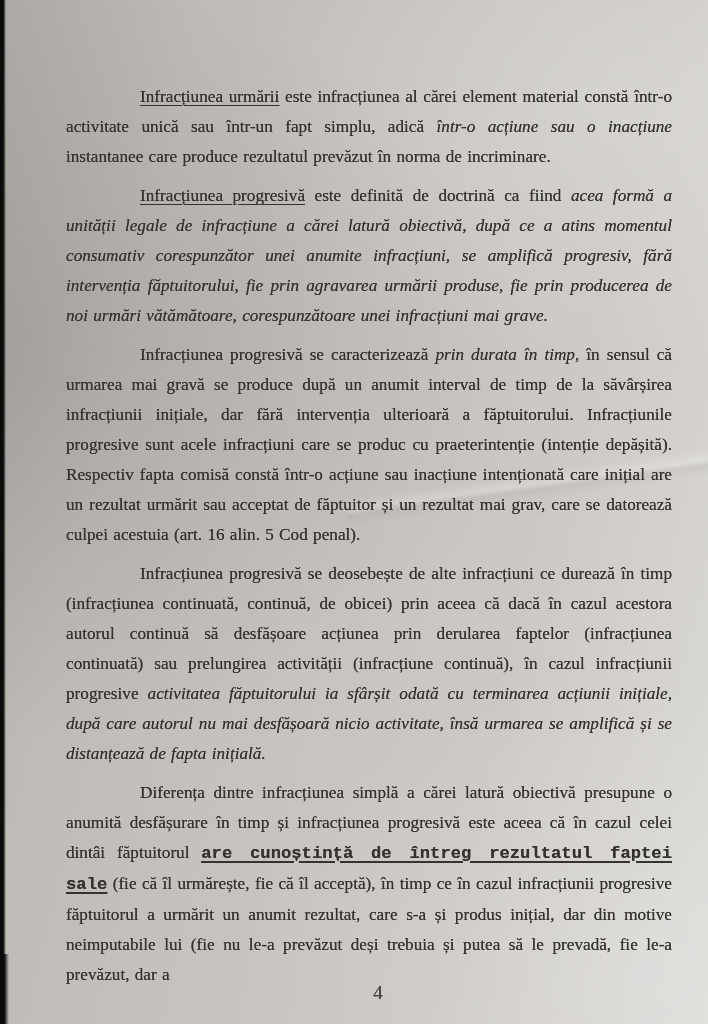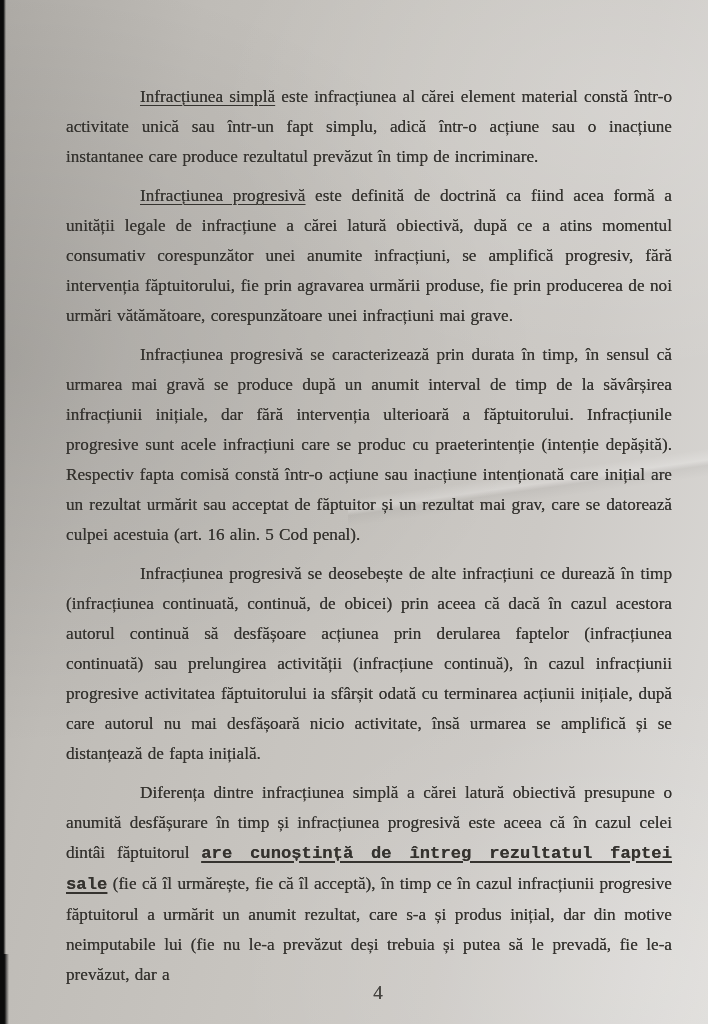--- a/index.html
+++ b/index.html
@@ -52,21 +52,21 @@
   .para {
     margin: 0 0 9px 0;
     font-size: 17.2px;
     line-height: 30px;
     text-align: justify;
     text-indent: 74px;
     word-spacing: 1px;
     text-shadow: 0 0 0.6px rgba(53,51,47,0.85);
   }
   .run-n { font-style: normal; }
-  .run-i { }
+  .run-i { font-style: italic; }
   .run-u {
     text-decoration: underline;
     text-decoration-thickness: 1.4px;
     text-underline-offset: 3px;
   }
   .run-bu {
     font-weight: bold;
     text-decoration: underline;
     text-decoration-thickness: 1.6px;
     text-underline-offset: 3px;
@@ -87,21 +87,21 @@
 </style>
 </head>
 <body>
 
 <div class="scan-page">
   <div class="edge-left"></div>
   <div class="edge-left-bottom"></div>
   <div class="crease"></div>
 
   <div class="text-block">
-      <p class="para"><span class="run-u">Infracțiunea simplă</span><span class="run-n"> este infracțiunea al cărei element material constă într-o activitate unică sau într-un fapt simplu, adică </span><span class="run-i">într-o acțiune sau o inacțiune</span><span class="run-n"> instantanee care produce rezultatul prevăzut în timp de incriminare.</span></p>
+      <p class="para"><span class="run-u">Infracțiunea urmării</span><span class="run-n"> este infracțiunea al cărei element material constă într-o activitate unică sau într-un fapt simplu, adică </span><span class="run-i">într-o acțiune sau o inacțiune</span><span class="run-n"> instantanee care produce rezultatul prevăzut în norma de incriminare.</span></p>
       <p class="para"><span class="run-u">Infracțiunea progresivă</span><span class="run-n"> este definită de doctrină ca fiind </span><span class="run-i">acea formă a unității legale de infracțiune a cărei latură obiectivă, după ce a atins momentul consumativ corespunzător unei anumite infracțiuni, se amplifică progresiv, fără intervenția făptuitorului, fie prin agravarea urmării produse, fie prin producerea de noi urmări vătămătoare, corespunzătoare unei infracțiuni mai grave.</span></p>
       <p class="para"><span class="run-n">Infracțiunea progresivă se caracterizează </span><span class="run-i">prin durata în timp</span><span class="run-n">, în sensul că urmarea mai gravă se produce după un anumit interval de timp de la săvârșirea infracțiunii inițiale, dar fără intervenția ulterioară a făptuitorului. Infracțiunile progresive sunt acele infracțiuni care se produc cu praeterintenție (intenție depășită). Respectiv fapta comisă constă într-o acțiune sau inacțiune intenționată care inițial are un rezultat urmărit sau acceptat de făptuitor și un rezultat mai grav, care se datorează culpei acestuia (art. 16 alin. 5 Cod penal).</span></p>
       <p class="para"><span class="run-n">Infracțiunea progresivă se deosebește de alte infracțiuni ce durează în timp (infracțiunea continuată, continuă, de obicei) prin aceea că dacă în cazul acestora autorul continuă să desfășoare acțiunea prin derularea faptelor (infracțiunea continuată) sau prelungirea activității (infracțiune continuă), în cazul infracțiunii progresive </span><span class="run-i">activitatea făptuitorului ia sfârșit odată cu terminarea acțiunii inițiale, după care autorul nu mai desfășoară nicio activitate, însă urmarea se amplifică și se distanțează de fapta inițială.</span></p>
       <p class="para"><span class="run-n">Diferența dintre infracțiunea simplă a cărei latură obiectivă presupune o anumită desfășurare în timp și infracțiunea progresivă este aceea că în cazul celei dintâi făptuitorul </span><span class="run-bu">are cunoștință de întreg rezultatul faptei sale</span><span class="run-n"> (fie că îl urmărește, fie că îl acceptă), în timp ce în cazul infracțiunii progresive făptuitorul a urmărit un anumit rezultat, care s-a și produs inițial, dar din motive neimputabile lui (fie nu le-a prevăzut deși trebuia și putea să le prevadă, fie le-a prevăzut, dar a</span></p>
     </div>
 
   <div class="page-number">4</div>
 </div>
 
 </body></html>

